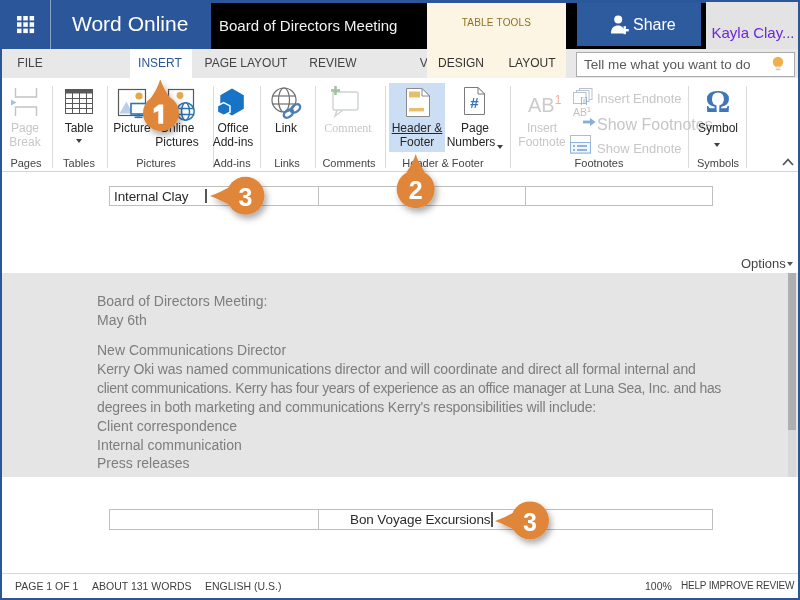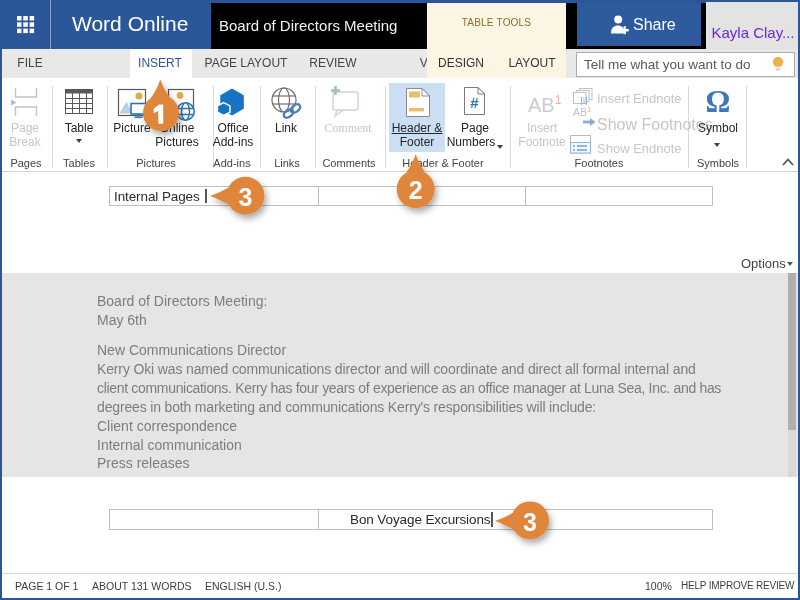--- a/index.html
+++ b/index.html
@@ -234,21 +234,21 @@
   <div class="abs grp" style="left:718px;">Symbols</div>
 
   <svg class="abs" style="left:782px;top:158px;" width="12" height="8" viewBox="0 0 12 8">
     <path d="M1 7 L6 1.5 L11 7" stroke="#555" stroke-width="1.8" fill="none"></path>
   </svg>
 
   <div class="abs" style="left:0;top:173px;width:800px;height:100px;background:#fff;"></div>
   <div class="abs" style="left:109px;top:186px;width:604px;height:20px;border:1px solid #bfbfbf;background:#fff;"></div>
   <div class="abs" style="left:318px;top:186px;width:1px;height:20px;background:#bfbfbf;"></div>
   <div class="abs" style="left:525px;top:186px;width:1px;height:20px;background:#bfbfbf;"></div>
-  <div class="abs" style="left:114px;top:187px;height:18px;line-height:19px;font-size:13.5px;letter-spacing:-0.1px;color:#2b2b2b;">Internal Pages</div>
+  <div class="abs" style="left:114px;top:187px;height:18px;line-height:19px;font-size:13.5px;letter-spacing:-0.1px;color:#2b2b2b;">Internal Clay</div>
   <div class="abs" style="left:205px;top:189px;width:1.5px;height:14px;background:#555;"></div>
   <div class="abs" style="left:741px;top:256px;font-size:13px;color:#444;">Options</div>
   <div class="abs dar" style="left:787px;top:262px;border-top-color:#555;"></div>
 
   <div class="abs" style="left:0;top:273px;width:800px;height:204px;background:#e5e5e5;"></div>
   <div class="abs" style="left:97px;top:292px;font-size:14px;line-height:19px;color:#7d7d7d;white-space:nowrap;">Board of Directors Meeting:<br>May 6th</div>
   <div class="abs" style="left:97px;top:341px;font-size:14px;line-height:18.9px;color:#7d7d7d;white-space:nowrap;">New Communications Director<br><span style="letter-spacing:-0.14px;">Kerry Oki was named communications director and will coordinate and direct all formal internal and</span><br><span style="letter-spacing:-0.32px;">client communications. Kerry has four years of experience as an office manager at Luna Sea, Inc. and has</span><br><span style="letter-spacing:-0.16px;">degrees in both marketing and communications Kerry's responsibilities will include:</span><br>Client correspondence<br>Internal communication<br>Press releases</div>
 
   <div class="abs" style="left:788px;top:430px;width:8px;height:47px;background:#d9d9d9;"></div>
   <div class="abs" style="left:788px;top:273px;width:8px;height:157px;background:#afafaf;"></div>

